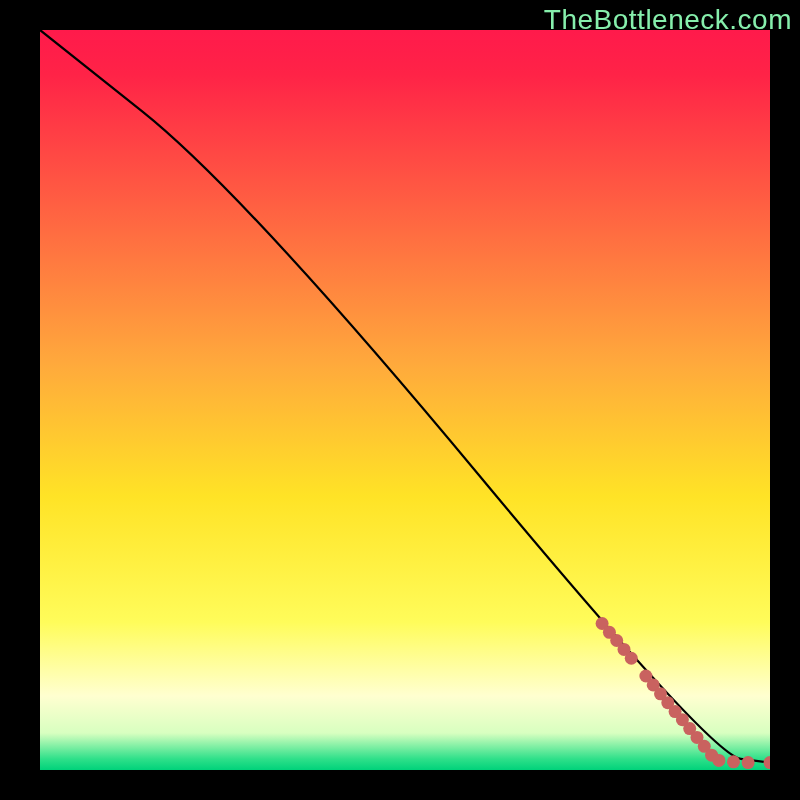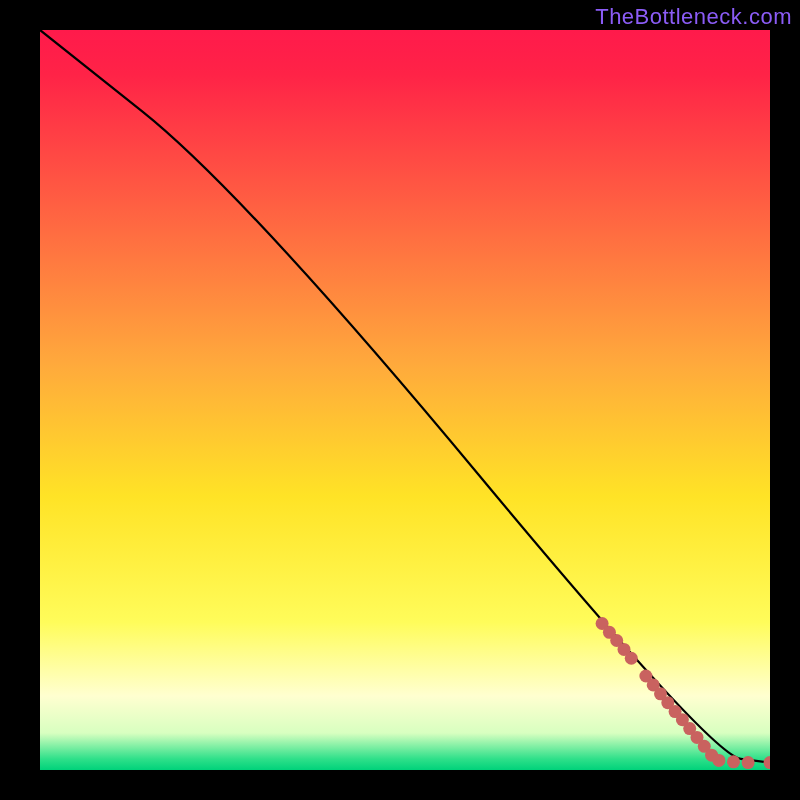--- a/index.html
+++ b/index.html
@@ -14,22 +14,22 @@
   .frame {
     position: relative;
     width: 800px;
     height: 800px;
     background: #000;
   }
   .watermark {
     position: absolute;
     top: 4px;
     right: 8px;
-    color: #8b5cf6;
-    font-size: 22px;
+    color: #86efac;
+    font-size: 28px;
     font-weight: 500;
     letter-spacing: 0.5px;
     z-index: 10;
     text-align: right;
   }
   .plot-area {
     position: absolute;
     left: 40px;
     top: 30px;
     width: 730px;

